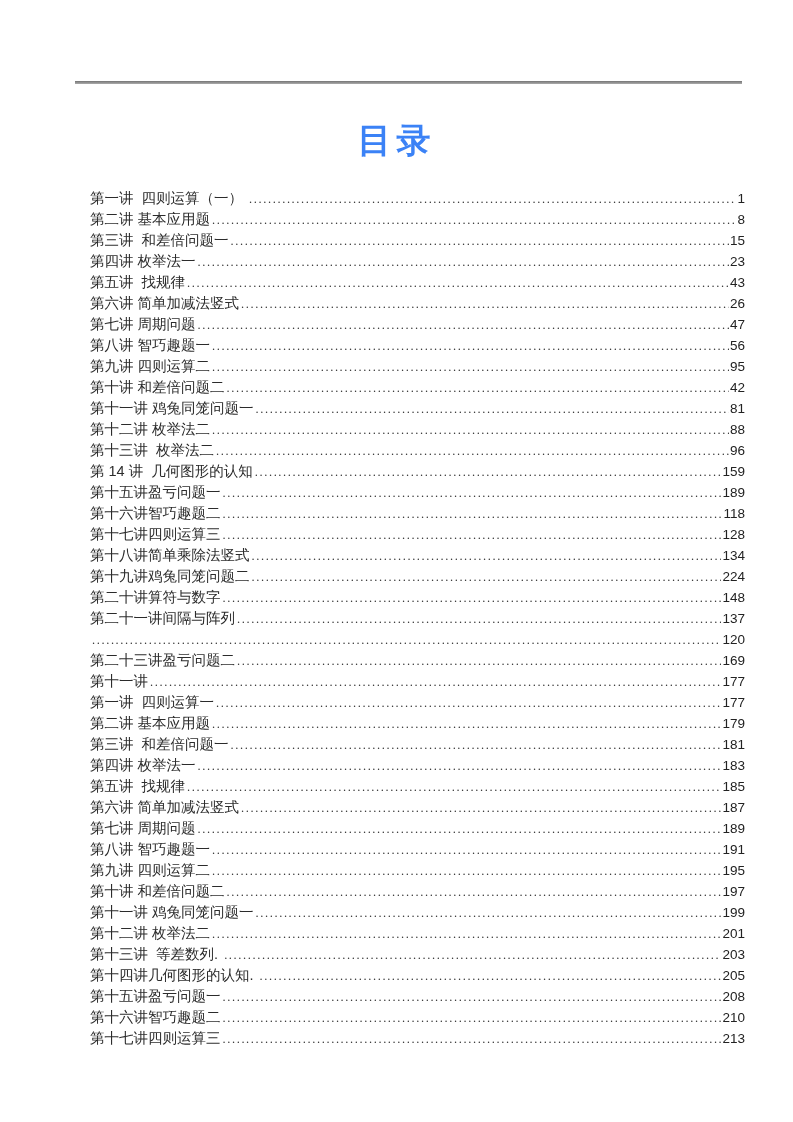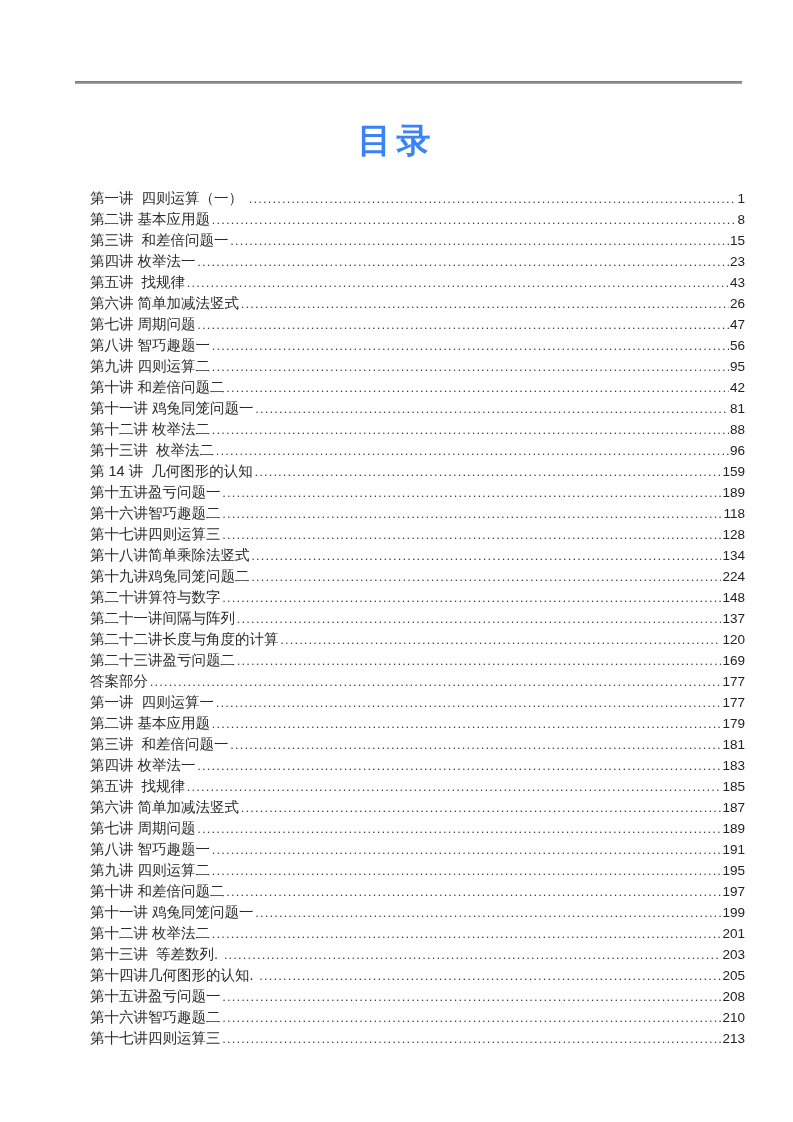--- a/index.html
+++ b/index.html
@@ -199,33 +199,32 @@
     <span class="toc-page">148</span>
   </div>
 
   <div class="toc-row">
     <span class="toc-label">第二十一讲间隔与阵列</span>
     <span class="toc-leader">................................................................................................................................................................................................................................................</span>
     <span class="toc-page">137</span>
   </div>
 
   <div class="toc-row">
-    <span class="toc-label">第二十二讲长度与角度的计算</span>
     <span class="toc-leader">................................................................................................................................................................................................................................................</span>
     <span class="toc-page">120</span>
   </div>
 
   <div class="toc-row">
     <span class="toc-label">第二十三讲盈亏问题二</span>
     <span class="toc-leader">................................................................................................................................................................................................................................................</span>
     <span class="toc-page">169</span>
   </div>
 
   <div class="toc-row">
-    <span class="toc-label">答案部分</span>
+    <span class="toc-label">第十一讲</span>
     <span class="toc-leader">................................................................................................................................................................................................................................................</span>
     <span class="toc-page">177</span>
   </div>
 
   <div class="toc-row">
     <span class="toc-label">第一讲  四则运算一</span>
     <span class="toc-leader">................................................................................................................................................................................................................................................</span>
     <span class="toc-page">177</span>
   </div>
 

